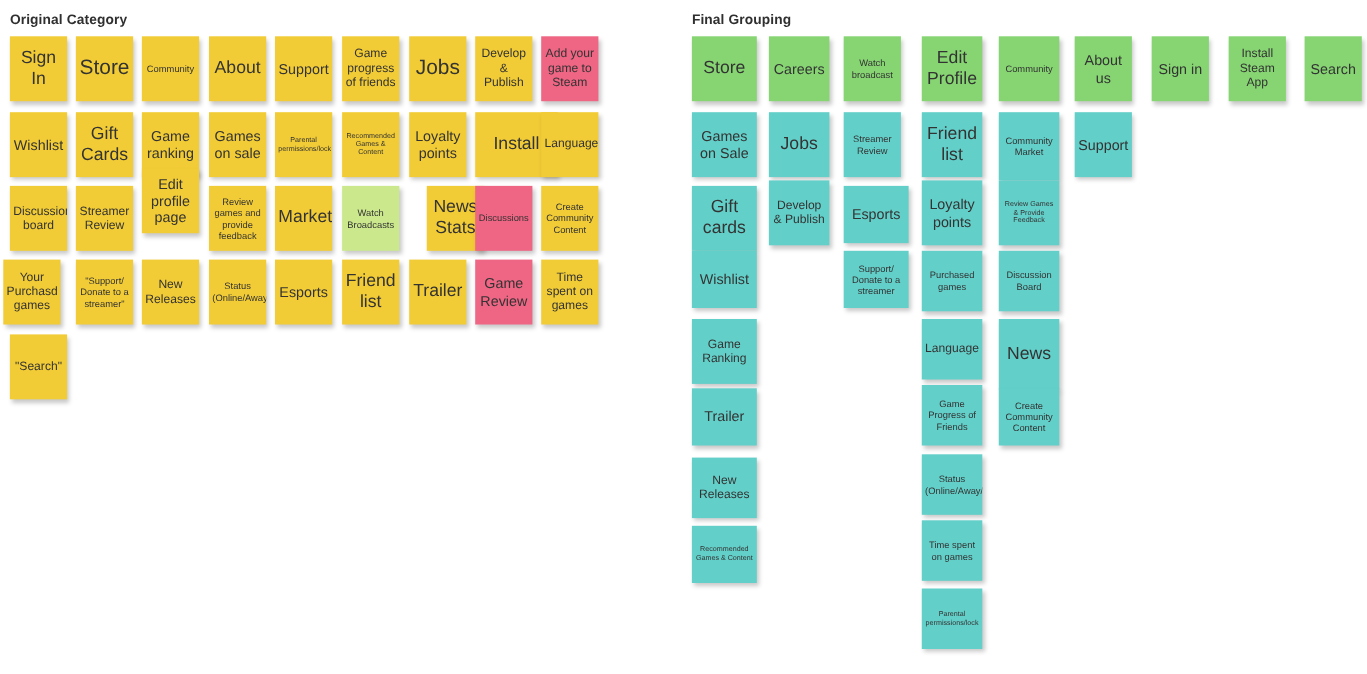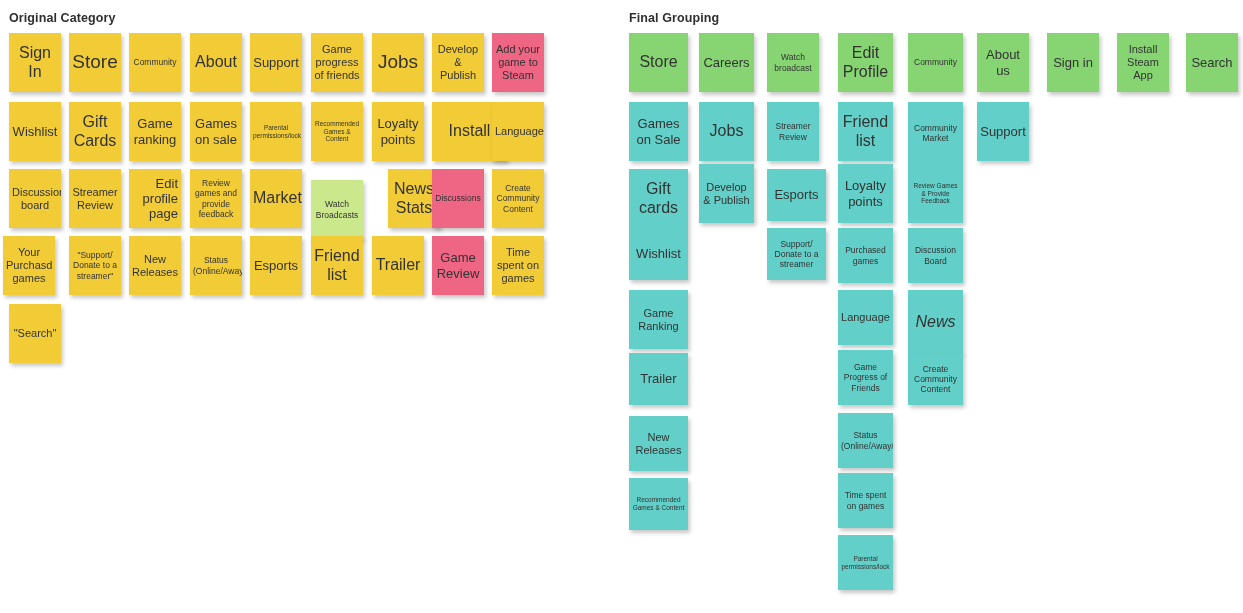--- a/index.html
+++ b/index.html
@@ -130,30 +130,30 @@
       </div>
       <div class="note c-yellow fs-sm" style="left: 492px; top: 102px; width: 52px; height: 59px;">
         <span>Language</span>
       </div>
       <div class="note c-yellow fs-sm" style="left: 9px; top: 169px; width: 52px; height: 59px;">
         <span>Discussion board</span>
       </div>
       <div class="note c-yellow fs-sm" style="left: 69px; top: 169px; width: 52px; height: 59px;">
         <span>Streamer Review</span>
       </div>
-      <div class="note c-yellow fs-md" style="left: 129px; top: 169px; width: 52px; height: 59px; text-align: right;">
+      <div class="note c-yellow fs-md" style="left: 129px; top: 153px; width: 52px; height: 59px;">
         <span>Edit profile page</span>
       </div>
       <div class="note c-yellow fs-xs" style="left: 190px; top: 169px; width: 52px; height: 59px;">
         <span>Review games and provide feedback</span>
       </div>
       <div class="note c-yellow fs-lg" style="left: 250px; top: 169px; width: 52px; height: 59px;">
         <span>Market</span>
       </div>
-      <div class="note c-lightgreen fs-xs" style="left: 311px; top: 180px; width: 52px; height: 59px;">
+      <div class="note c-lightgreen fs-xs" style="left: 311px; top: 169px; width: 52px; height: 59px;">
         <span>Watch Broadcasts</span>
       </div>
       <div class="note c-yellow fs-lg" style="left: 372px; top: 169px; width: 52px; height: 59px; margin-left: 16px;">
         <span>News Stats</span>
       </div>
       <div class="note c-red fs-xs" style="left: 432px; top: 169px; width: 52px; height: 59px;">
         <span>Discussions</span>
       </div>
       <div class="note c-yellow fs-xs" style="left: 492px; top: 169px; width: 52px; height: 59px;">
         <span>Create Community Content</span>
@@ -261,21 +261,21 @@
       </div>
       <div class="note c-teal fs-xs" style="left: 908px; top: 228px; width: 55px; height: 55px;">
         <span>Discussion Board</span>
       </div>
       <div class="note c-teal fs-sm" style="left: 629px; top: 290px; width: 59px; height: 59px;">
         <span>Game Ranking</span>
       </div>
       <div class="note c-teal fs-sm" style="left: 838px; top: 290px; width: 55px; height: 55px;">
         <span>Language</span>
       </div>
-      <div class="note c-teal fs-lg" style="left: 908px; top: 290px; width: 55px; height: 64px; font-style: italic;">
+      <div class="note c-teal fs-lg" style="left: 908px; top: 290px; width: 55px; height: 64px;">
         <span>News</span>
       </div>
       <div class="note c-teal fs-md" style="left: 629px; top: 353px; width: 59px; height: 52px;">
         <span>Trailer</span>
       </div>
       <div class="note c-teal fs-xs" style="left: 838px; top: 350px; width: 55px; height: 55px;">
         <span>Game Progress of Friends</span>
       </div>
       <div class="note c-teal fs-xs" style="left: 908px; top: 353px; width: 55px; height: 52px;">
         <span>Create Community Content</span>

